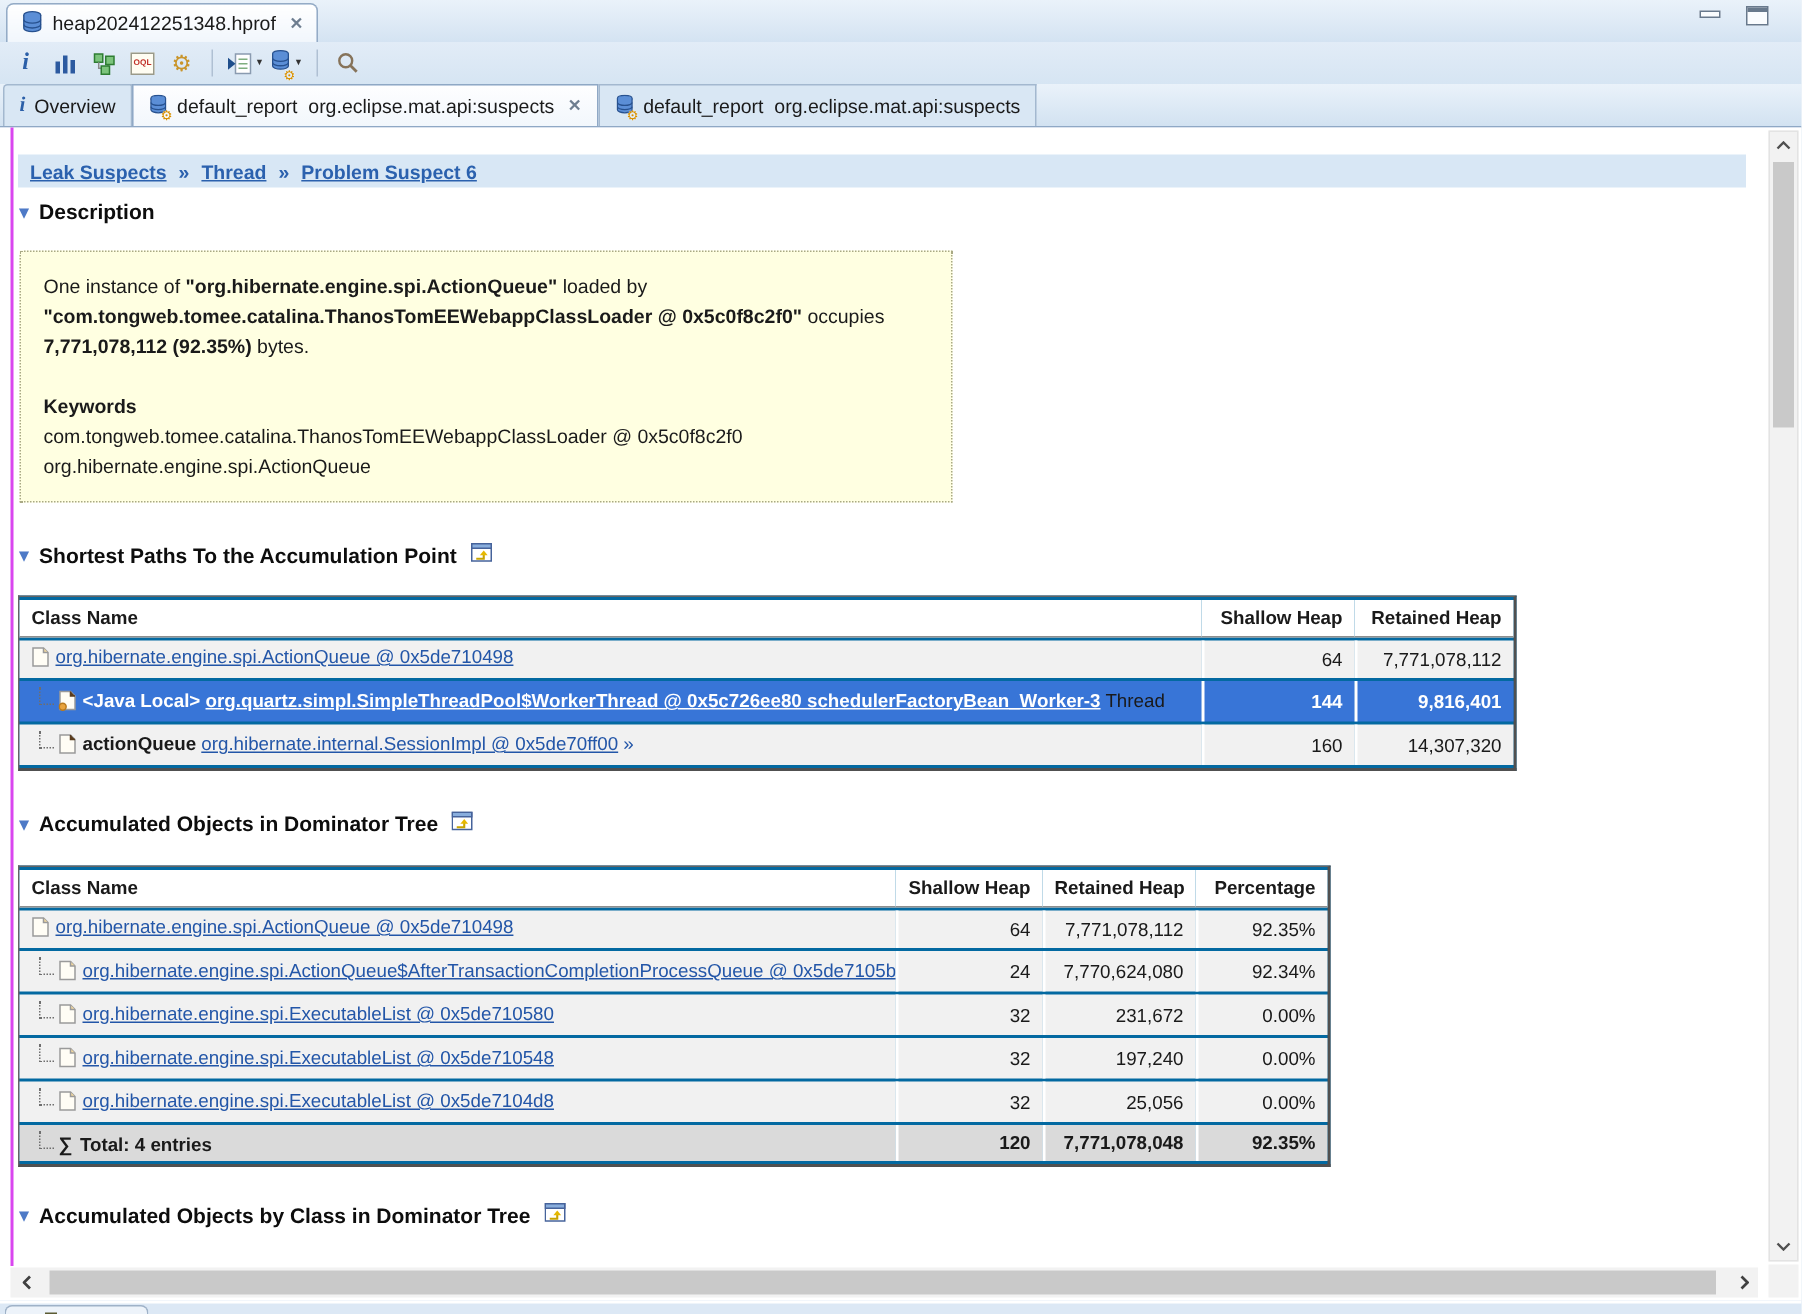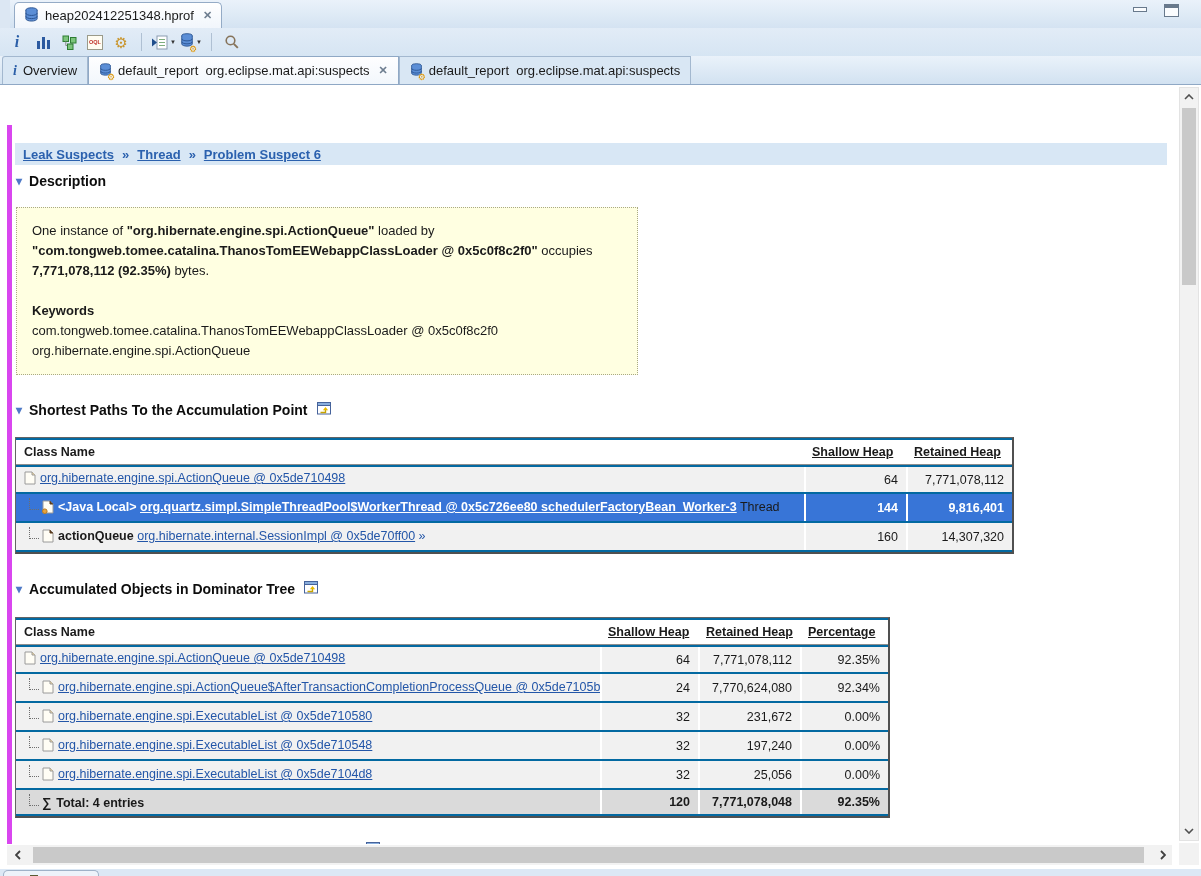--- a/index.html
+++ b/index.html
@@ -1,21 +1,21 @@
 <!DOCTYPE html>
 <html><head>
 <meta charset="utf-8">
 <style>
   * { box-sizing:border-box; margin:0; padding:0; }
   html,body { width:1201px; height:876px; overflow:hidden; }
   body { font-family:"Liberation Sans", sans-serif; background:#DCE7F3; color:#1a1a1a; }
   .window { width:1201px; height:876px; display:flex; flex-direction:column; }
 
   
-  .editor-tabbar { height:28px; background:linear-gradient(180deg,#EAF2FA,#D4E3F2); display:flex; align-items:flex-end; position:relative;margin-left:10px; }
+  .editor-tabbar { height:28px; background:linear-gradient(180deg,#EAF2FA,#D4E3F2); display:flex; align-items:flex-end; position:relative; }
   .editor-tab { display:flex; align-items:center; gap:6px; height:26px; margin-left:4px; padding:0 9px;
     background:linear-gradient(180deg,#FFFFFF,#F1F6FC); border:1px solid #94ABC6; border-bottom:none; border-radius:5px 5px 0 0; font-size:13px; }
   .tab-close { color:#6E7E90; font-size:11px; font-weight:bold; margin-left:3px; cursor:pointer; }
   .window-controls { position:absolute; right:22px; top:4px; display:flex; gap:17px; align-items:flex-start; }
   .min-btn { width:14px; height:5px; border:1px solid #68798C; background:#FAFCFE; margin-top:3px; }
   .max-btn { width:15px; height:13px; border:1px solid #68798C; background:#FAFCFE; position:relative; }
   .max-btn::before { content:""; position:absolute; left:0; top:0; right:0; height:3px; background:#68798C; }
 
   
   .toolbar { height:28px; background:linear-gradient(180deg,#E2ECF7,#D6E5F3); display:flex; align-items:center; padding-left:6px; gap:4px; }
@@ -32,21 +32,21 @@
   
   .view-tabbar { height:29px; background:linear-gradient(180deg,#EAF2FA,#D2E2F1); display:flex; align-items:flex-end; border-bottom:1px solid #8FA8C5; }
   .view-tab { display:flex; align-items:center; gap:6px; height:28px; padding:0 10px; font-size:13px;
     background:#D9E7F4; border:1px solid #A3B8CF; border-bottom:none; cursor:pointer; }
   .view-tab.first { border-radius:3px 0 0 0; margin-left:2px; }
   .view-tab.active { background:linear-gradient(180deg,#FEFEFF,#F2F7FC); border-color:#8FA8C5; }
   .ws-pre { white-space:pre; }
 
   
   .content { position:relative; height:782px; background:#FFFFFF; }
-  .report-viewport { position:absolute; left:7px; top:0; right:27px; bottom:23px; overflow:hidden; border-left:5px solid #d946ef; padding-left:3px;margin-top:40px; }
+  .report-viewport { position:absolute; left:7px; top:0; right:27px; bottom:23px; overflow:hidden; border-left:2px solid #d946ef; padding-left:3px; }
 
   .breadcrumb { margin-top:18px; width:1152px; height:22px; background:#D8E7F5; display:flex; align-items:center; padding-left:8px; font-size:13px; font-weight:bold; }
   .crumb-sep { color:#2B61AE; margin:0 8px; }
   .lnk { color:#2356A8; text-decoration:underline; cursor:pointer; }
   .breadcrumb .lnk { color:#2B61AE; }
 
   .section-head { display:flex; align-items:center; gap:7px; font-size:14px; font-weight:bold; color:#0d0d0d; margin-left:1px; }
   .twistie { color:#4E7AC7; font-size:12px; cursor:pointer; line-height:1; }
   .head-desc { margin-top:8px; }
   .head-paths { margin-top:27px; }
@@ -55,21 +55,21 @@
   .section-icon { display:inline-block; margin-left:2px; cursor:pointer; }
 
   .desc-box { margin-top:18px; margin-left:1px; width:622px; background:#FFFFE1; border:1px dotted #A9A985; padding:13px 15px; font-size:13px; line-height:20px; }
   .desc-box .gap { height:20px; }
 
   .mat-table { border-collapse:separate; border-spacing:0 2px; background:#0369a1; table-layout:fixed; font-size:12.5px;
     border:1px solid #646464; border-right:2px solid #505050; border-bottom:2px solid #505050; }
   .t1 { width:996px; margin-top:19px; }
   .t2 { width:872px; margin-top:20px; }
   .mat-table th { background:#fff; font-weight:bold; text-align:left; padding:5px 8px; border-bottom:1px solid #8E8E8E; white-space:nowrap; }
-  .mat-table th.ar { text-align:left;text-decoration:underline; }
+  .mat-table th.ar { text-align:right; }
   .mat-table td { background:#F1F1F1; padding:4px 8px; border-left:2px solid #fff; white-space:nowrap; overflow:hidden; }
   .mat-table td:first-child { border-left:none; }
   .num { text-align:right; }
   .row-sel td { background:#3875D7; color:#fff; font-weight:bold; }
   .row-sel .lnk { color:#fff; }
   .row-sel .suf, .row-sel .pre { color:#fff; }
   .row-total td { background:#DADADA; font-weight:bold; }
   .pre { font-weight:bold; white-space:pre; }
   .suf { white-space:pre; color:#2356A8; }
   .suf.plain { color:#1a1a1a; font-weight:normal; }

